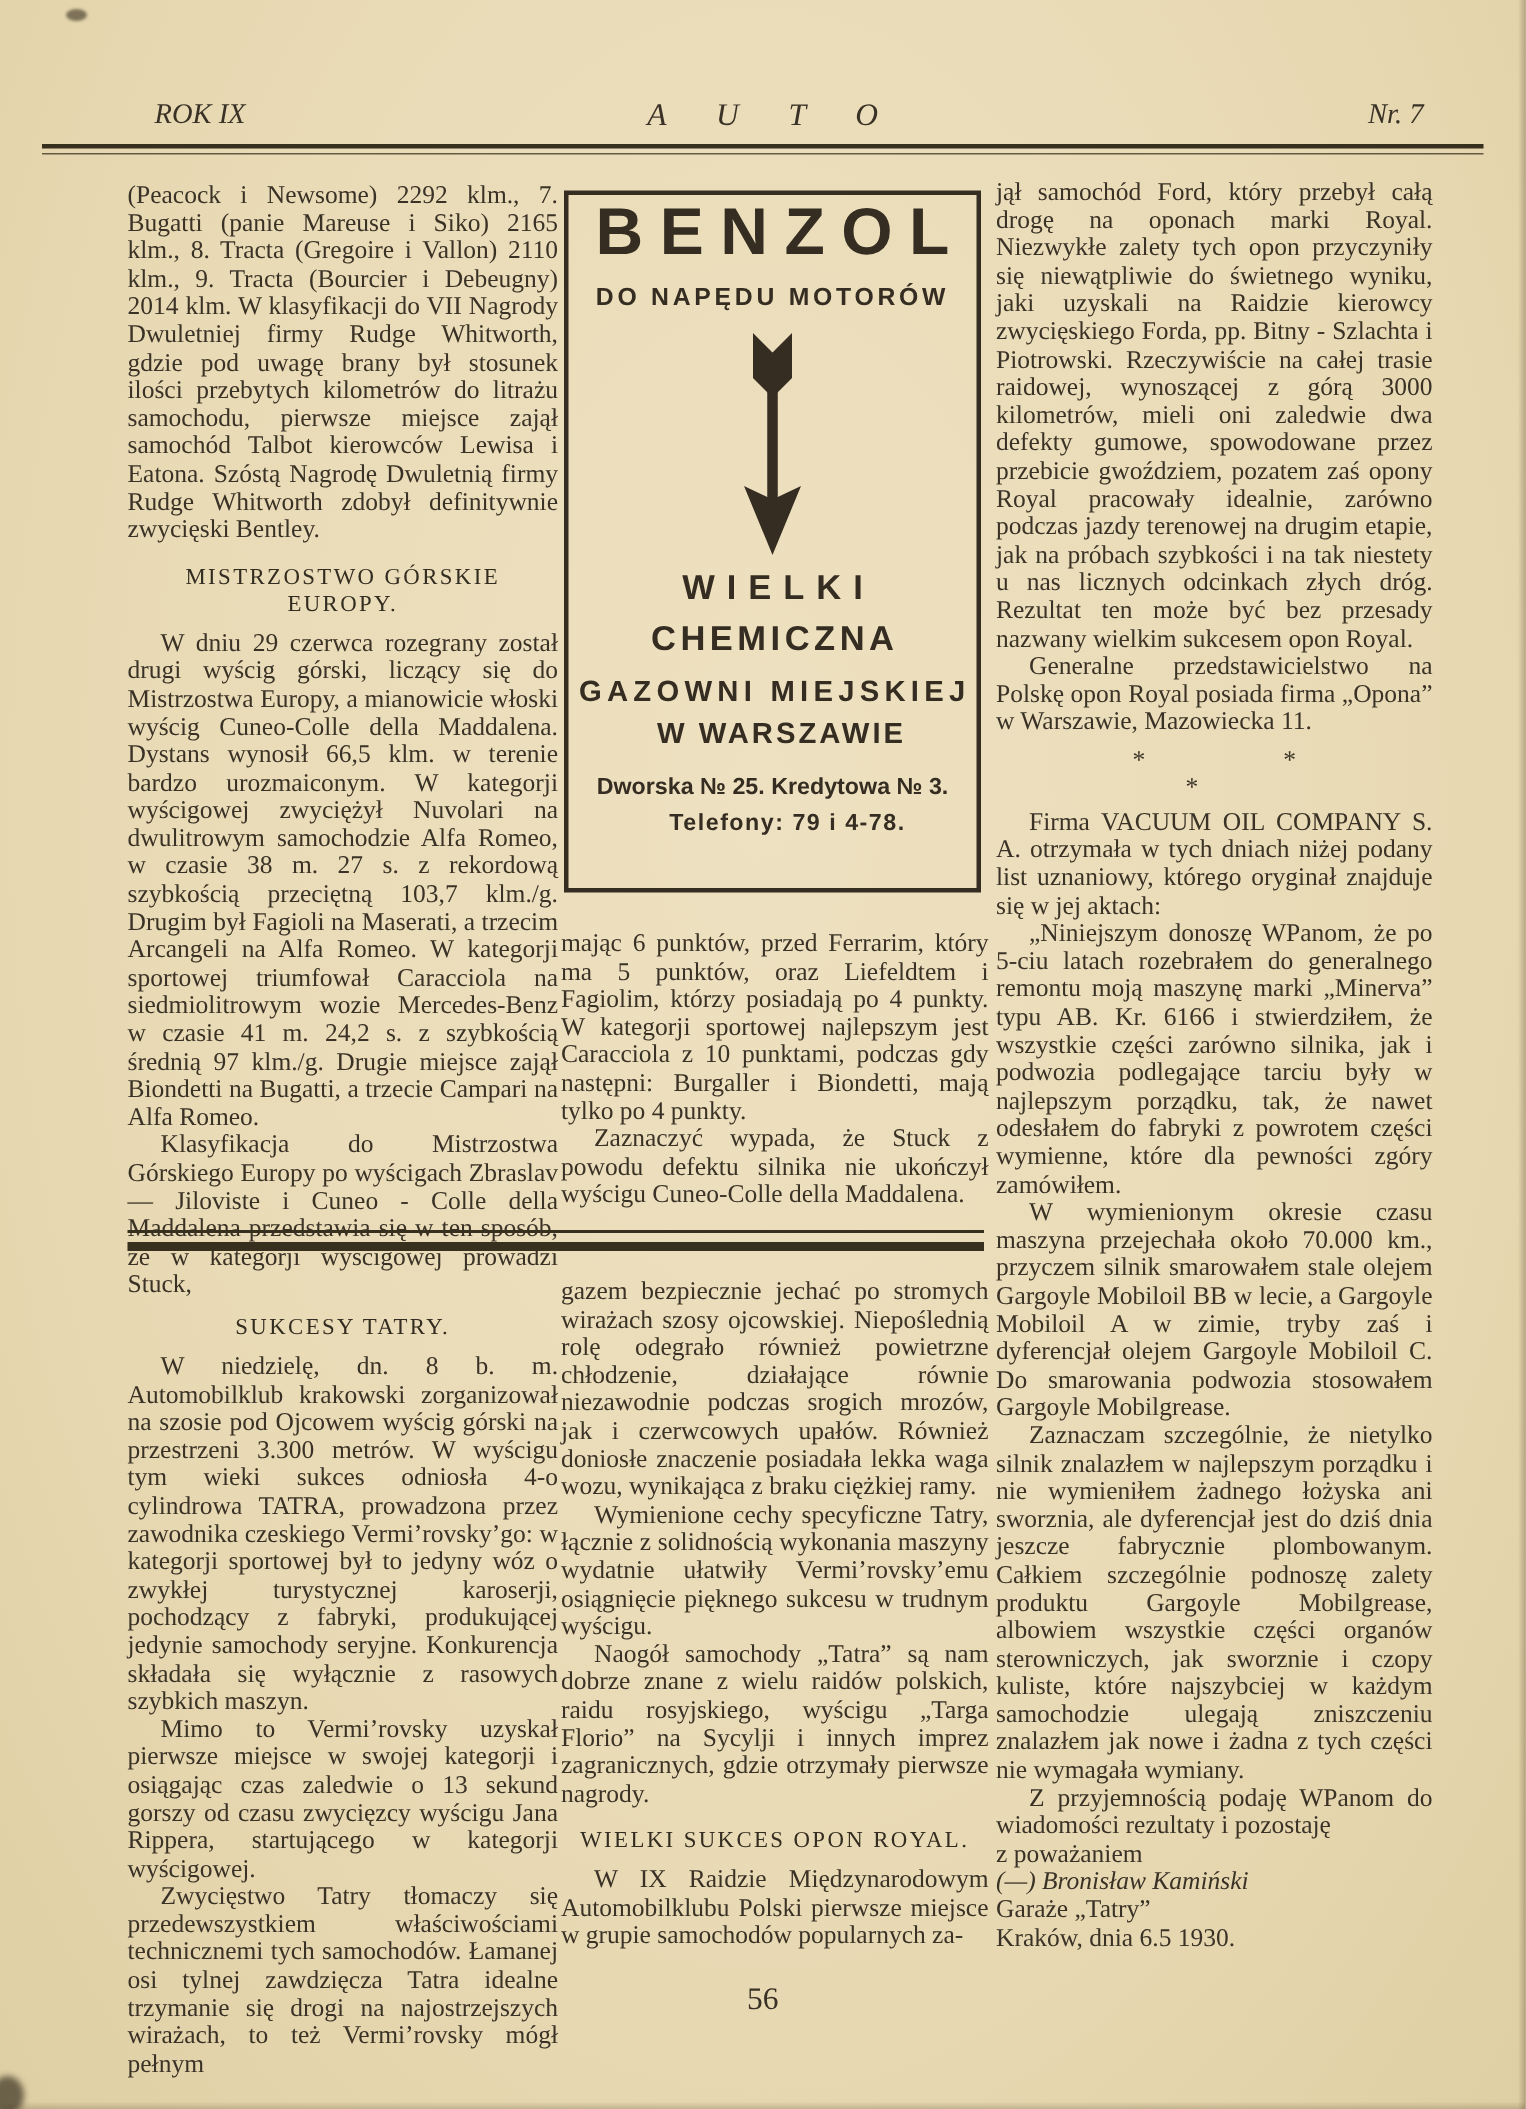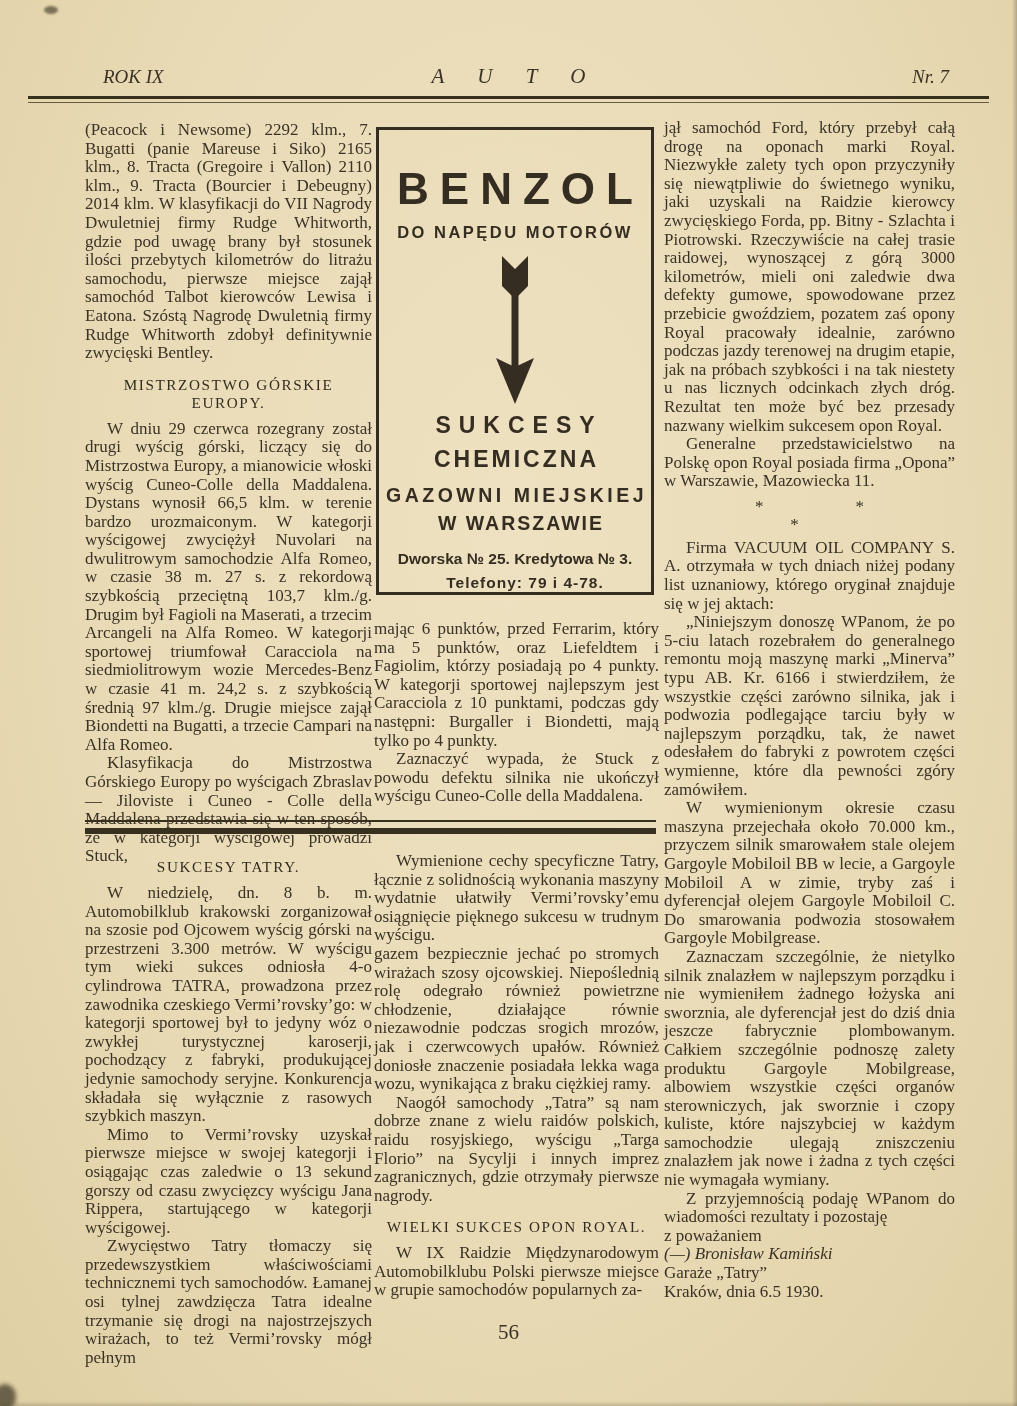--- a/index.html
+++ b/index.html
@@ -27,21 +27,21 @@
   h3.art { text-align:center; font-weight:normal; font-size:15.2px; letter-spacing:1.6px; margin:13px 0 8px; color:#332c20; }
   
   .sec-rule-thin  { position:absolute; left:85px; top:820px; width:571px; height:2px; background:#38301f; }
   .sec-rule-thick { position:absolute; left:85px; top:828px; width:571px; height:6px; background:#38301f; }
   
   .ad {
     position:absolute; left:376px; top:127px; width:272px; height:462px;
     border:3px solid #352d21; text-align:center;
     font-family:"Liberation Sans", sans-serif; color:#352d21;
   }
-  .ad-title { margin-top:34px; font-size:44px; font-weight:bold; letter-spacing:11px; text-indent:11px; }
+  .ad-title { font-size:44px; font-weight:bold; letter-spacing:11px; text-indent:11px; }
   .ad-sub   { margin-top:9px;  font-size:16.5px; font-weight:bold; letter-spacing:2.5px; }
   .ad-arrow { margin-top:12px; height:152px; }
   .ad-l1 { margin-top:6px;  font-size:23px; font-weight:bold; letter-spacing:8px;  text-indent:8px; }
   .ad-l2 { margin-top:7px;  font-size:23px; font-weight:bold; letter-spacing:3px;  text-indent:3px; }
   .ad-l3 { margin-top:11px; font-size:19.5px; font-weight:bold; letter-spacing:3.5px; text-indent:3px; }
   .ad-l4 { margin-top:5px;  font-size:19.5px; font-weight:bold; letter-spacing:2px;margin-left:12px; }
   .ad-addr { margin-top:15px; font-size:15.5px; font-weight:bold; }
   .ad-tel  { margin-top:6px;  font-size:15.5px; font-weight:bold; letter-spacing:1px;padding-left:20px; }
   
   .stars { text-align:center; margin:8px 0 6px; font-size:17px; line-height:16px; }
@@ -82,46 +82,46 @@
   <div class="ad">
     <div class="ad-title">BENZOL</div>
     <div class="ad-sub">DO NAPĘDU MOTORÓW</div>
     <div class="ad-arrow">
       <svg width="60" height="152" viewBox="0 0 60 152" xmlns="http://www.w3.org/2000/svg">
         <polygon points="17,2 30,15 43,2 43,32 33,42 27,42 17,32" fill="#352d21"></polygon>
         <rect x="26.5" y="38" width="7" height="78" fill="#352d21"></rect>
         <polygon points="30,150 11,104 30,113 49,104" fill="#352d21"></polygon>
       </svg>
     </div>
-    <div class="ad-l1">SUKCESY</div>
+    <div class="ad-l1">WIELKI</div>
     <div class="ad-l2">CHEMICZNA</div>
     <div class="ad-l3">GAZOWNI MIEJSKIEJ</div>
     <div class="ad-l4">W WARSZAWIE</div>
     <div class="ad-addr">Dworska № 25.   Kredytowa № 3.</div>
     <div class="ad-tel">Telefony: 79 i 4-78.</div>
   </div>
 
   <div class="col col-mid-text">
     <p class="body">mając 6 punktów, przed Ferrarim, który ma 5 punktów, oraz Liefeldtem i Fagiolim, którzy posiadają po 4 punkty. W kategorji sportowej najlepszym jest Caracciola z 10 punktami, podczas gdy następni: Burgaller i Biondetti, mają tylko po 4 punkty.</p>
     <p class="body ind">Zaznaczyć wypada, że Stuck z powodu defektu silnika nie ukończył wyścigu Cuneo-Colle della Maddalena.</p>
   </div>
 
   <div class="sec-rule-thin"></div>
   <div class="sec-rule-thick"></div>
 
   <div class="col col-left-bot">
-    <h3 class="art" style="margin-top:6px;">SUKCESY TATRY.</h3>
+    <h3 class="art" style="margin-top:24px;">SUKCESY TATRY.</h3>
     <p class="body ind">W niedzielę, dn. 8 b. m. Automobilklub krakowski zorganizował na szosie pod Ojcowem wyścig górski na przestrzeni 3.300 metrów. W wyścigu tym wieki sukces odniosła 4-o cylindrowa TATRA, prowadzona przez zawodnika czeskiego Vermi’rovsky’go: w kategorji sportowej był to jedyny wóz o zwykłej turystycznej karoserji, pochodzący z fabryki, produkującej jedynie samochody seryjne. Konkurencja składała się wyłącznie z rasowych szybkich maszyn.</p>
     <p class="body ind">Mimo to Vermi’rovsky uzyskał pierwsze miejsce w swojej kategorji i osiągając czas zaledwie o 13 sekund gorszy od czasu zwycięzcy wyścigu Jana Rippera, startującego w kategorji wyścigowej.</p>
     <p class="body ind">Zwycięstwo Tatry tłomaczy się przedewszystkiem właściwościami technicznemi tych samochodów. Łamanej osi tylnej zawdzięcza Tatra idealne trzymanie się drogi na najostrzejszych wirażach, to też Vermi’rovsky mógł pełnym</p>
   </div>
 
   <div class="col col-mid-bot">
+    <p class="body">gazem bezpiecznie jechać po stromych wirażach szosy ojcowskiej. Niepoślednią rolę odegrało również powietrzne chłodzenie, działające równie niezawodnie podczas srogich mrozów, jak i czerwcowych upałów. Również doniosłe znaczenie posiadała lekka waga wozu, wynikająca z braku ciężkiej ramy.</p>
     <p class="body ind">Wymienione cechy specyficzne Tatry, łącznie z solidnością wykonania maszyny wydatnie ułatwiły Vermi’rovsky’emu osiągnięcie pięknego sukcesu w trudnym wyścigu.</p>
-    <p class="body">gazem bezpiecznie jechać po stromych wirażach szosy ojcowskiej. Niepoślednią rolę odegrało również powietrzne chłodzenie, działające równie niezawodnie podczas srogich mrozów, jak i czerwcowych upałów. Również doniosłe znaczenie posiadała lekka waga wozu, wynikająca z braku ciężkiej ramy.</p>
     <p class="body ind">Naogół samochody „Tatra” są nam dobrze znane z wielu raidów polskich, raidu rosyjskiego, wyścigu „Targa Florio” na Sycylji i innych imprez zagranicznych, gdzie otrzymały pierwsze nagrody.</p>
     <h3 class="art">WIELKI SUKCES OPON ROYAL.</h3>
     <p class="body ind">W IX Raidzie Międzynarodowym Automobilklubu Polski pierwsze miejsce w grupie samochodów popularnych za-</p>
   </div>
 
   <div class="col col-right">
     <p class="body">jął samochód Ford, który przebył całą drogę na oponach marki Royal. Niezwykłe zalety tych opon przyczyniły się niewątpliwie do świetnego wyniku, jaki uzyskali na Raidzie kierowcy zwycięskiego Forda, pp. Bitny - Szlachta i Piotrowski. Rzeczywiście na całej trasie raidowej, wynoszącej z górą 3000 kilometrów, mieli oni zaledwie dwa defekty gumowe, spowodowane przez przebicie gwoździem, pozatem zaś opony Royal pracowały idealnie, zarówno podczas jazdy terenowej na drugim etapie, jak na próbach szybkości i na tak niestety u nas licznych odcinkach złych dróg. Rezultat ten może być bez przesady nazwany wielkim sukcesem opon Royal.</p>
     <p class="body ind">Generalne przedstawicielstwo na Polskę opon Royal posiada firma „Opona” w Warszawie, Mazowiecka 11.</p>
     <div class="stars">
       <div class="row1">

